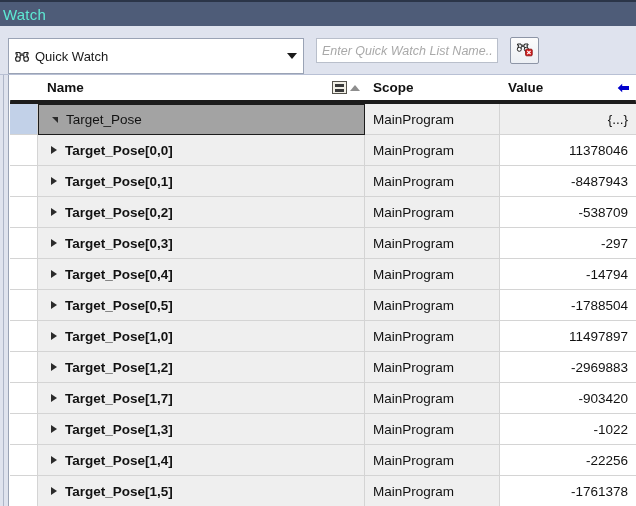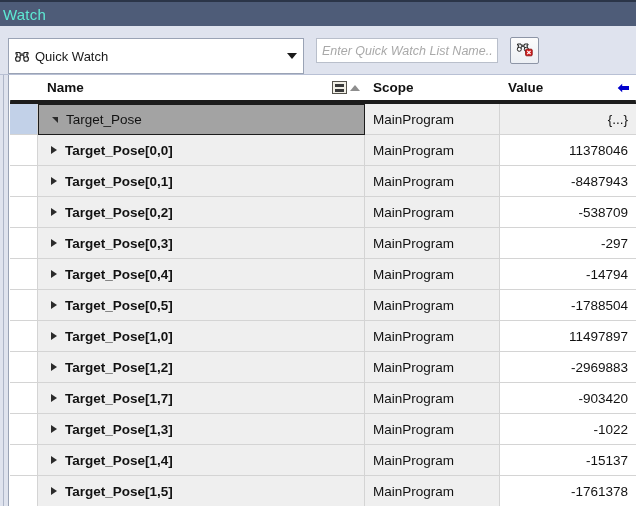--- a/index.html
+++ b/index.html
@@ -518,21 +518,21 @@
           </div>
           <div class="row">
             <div class="cell gutter"></div>
             <div class="cell name indent-1">
               <span class="expander">
                 <span class="tri-right"></span>
               </span>
               <span class="nametext">Target_Pose[1,4]</span>
             </div>
             <div class="cell scope">MainProgram</div>
-            <div class="cell value">-15137</div>
+            <div class="cell value">-22256</div>
           </div>
           <div class="row">
             <div class="cell gutter"></div>
             <div class="cell name indent-1">
               <span class="expander">
                 <span class="tri-right"></span>
               </span>
               <span class="nametext">Target_Pose[1,5]</span>
             </div>
             <div class="cell scope">MainProgram</div>

